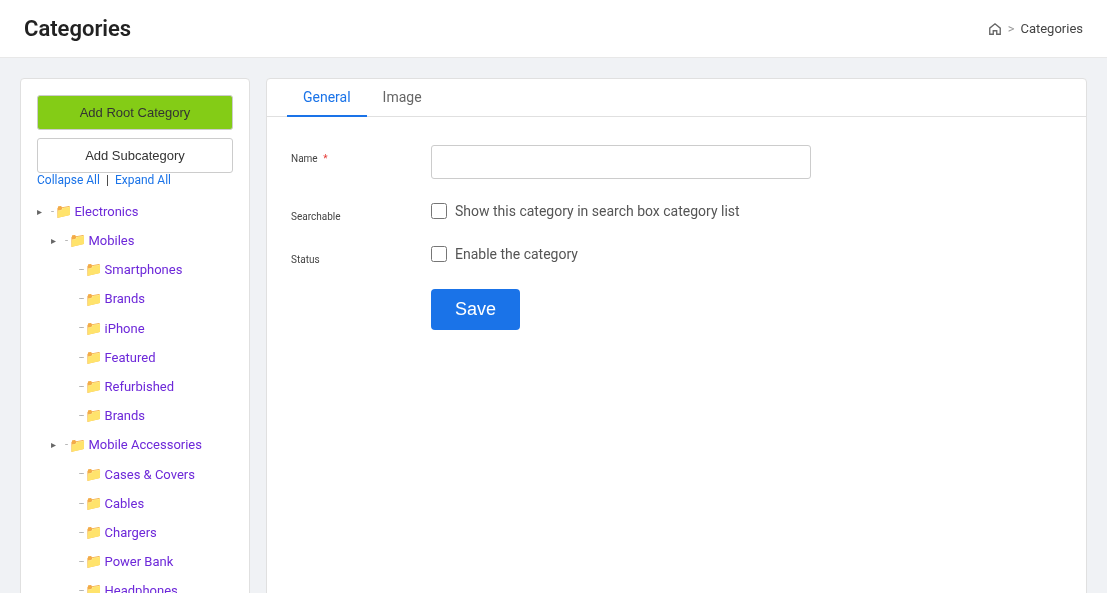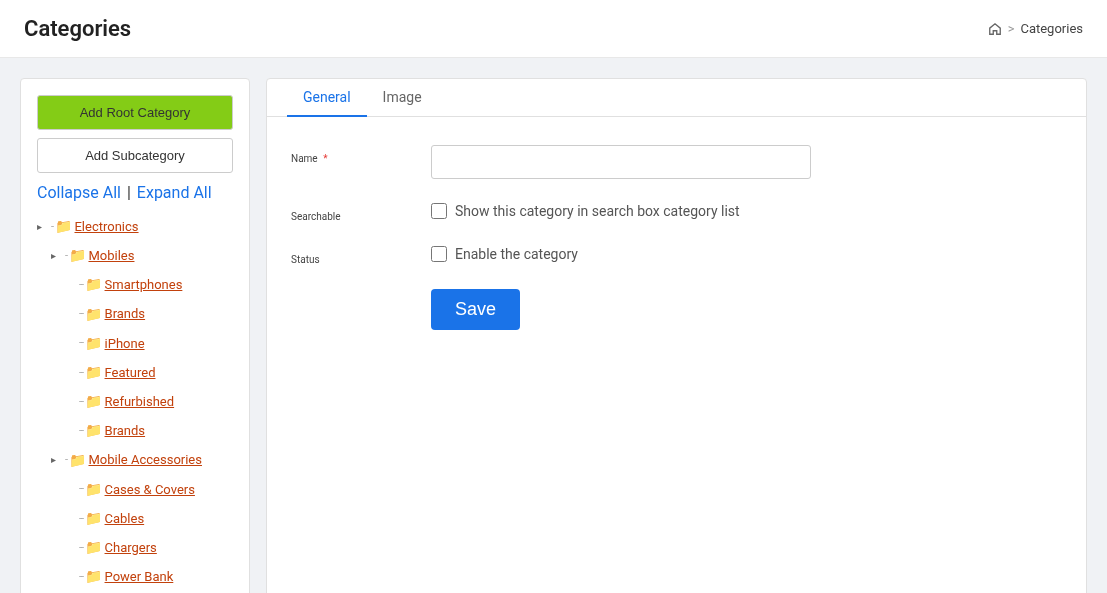--- a/index.html
+++ b/index.html
@@ -68,27 +68,26 @@
     .btn-add-subcategory {
       width: 100%;
       padding: 9px 14px;
       background: #fff;
       border: 1px solid #ccc;
       border-radius: 3px;
       cursor: pointer;
       font-size: 13px;
       color: #333;
       text-align: center;
-      margin-bottom: 10px;
     }
     .collapse-expand-row {
       display: flex;
       gap: 6px;
       margin-bottom: 10px;
-      font-size: 16px;
+      font-size: 12px;
     }
     .collapse-expand-row a {
       color: #1a73e8;
       text-decoration: none;
       cursor: pointer;
     }
     .tree {
       font-size: 13px;
       line-height: 1.8;
     }
@@ -101,22 +100,21 @@
       cursor: pointer;
       user-select: none;
       width: 12px;
       display: inline-block;
     }
     .folder-icon {
       font-size: 14px;
       color: #e6b84d;
     }
     .tree-label {
-      color: #c2410c;
-      text-decoration: underline;
+      color: #6d28d9;
     }
     .right-panel {
       flex: 1;
       background: #fff;
       border: 1px solid #e0e0e0;
       border-radius: 4px;
       padding: 0;
     }
     .tabs-bar {
       display: flex;

